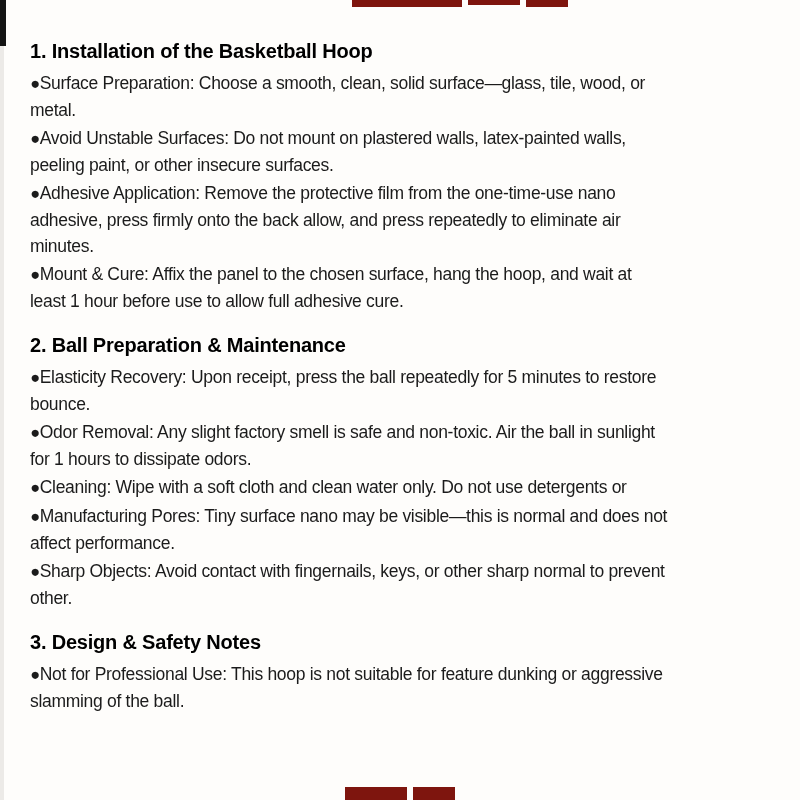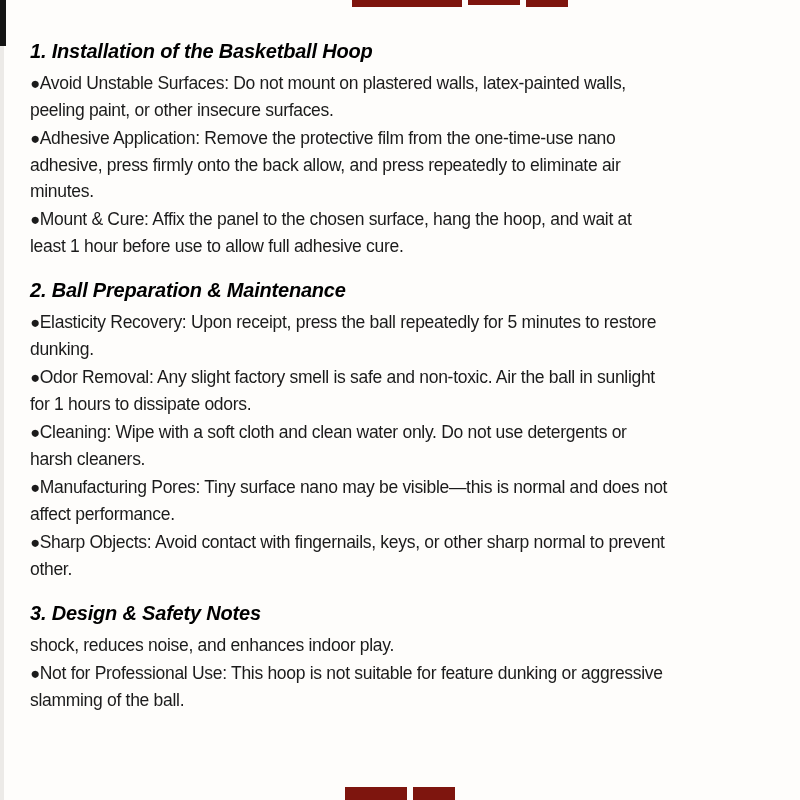--- a/index.html
+++ b/index.html
@@ -39,21 +39,20 @@
     width: 745px;
     padding-top: 38px;
   }
   .section-heading {
     font-size: 20px;
     line-height: 26px;
     font-weight: bold;
     color: #000;
     letter-spacing: -0.2px;
     margin: 18px 0 6px 0;
-    font-style: italic;
   }
   .section-heading.first { margin-top: 0; }
   .bullet {
     font-size: 17.5px;
     line-height: 26px;
     letter-spacing: -0.3px;
     margin: 0 0 2px 0;
   }
   .bullet .line { display: block; }
   .dot { font-size: 0.95em; }
@@ -67,20 +66,24 @@
 <div class="top-frag">
   <div class="seg s1"></div>
   <div class="seg s2"></div>
   <div class="seg s3"></div>
 </div>
 
 <div class="content">
 
   <div class="section-heading first">1. Installation of the Basketball Hoop</div>
 
+  <div class="bullet">
+    <span class="line"><span class="dot">●</span><span>Surface Preparation: Choose a smooth, clean, solid surface—glass, tile, wood, or</span></span>
+    <span class="line">metal.</span>
+  </div>
 
   <div class="bullet">
     <span class="line"><span class="dot">●</span><span>Avoid Unstable Surfaces: Do not mount on plastered walls, latex-painted walls,</span></span>
     <span class="line">peeling paint, or other insecure surfaces.</span>
   </div>
 
   <div class="bullet">
     <span class="line"><span class="dot">●</span><span>Adhesive Application: Remove the protective film from the one-time-use nano</span></span>
     <span class="line">adhesive, press firmly onto the back allow, and press repeatedly to eliminate air</span>
     <span class="line">minutes.</span>
@@ -88,47 +91,45 @@
 
   <div class="bullet">
     <span class="line"><span class="dot">●</span><span>Mount &amp; Cure: Affix the panel to the chosen surface, hang the hoop, and wait at</span></span>
     <span class="line">least 1 hour before use to allow full adhesive cure.</span>
   </div>
 
   <div class="section-heading">2. Ball Preparation &amp; Maintenance</div>
 
   <div class="bullet">
     <span class="line"><span class="dot">●</span><span>Elasticity Recovery: Upon receipt, press the ball repeatedly for 5 minutes to restore</span></span>
-    <span class="line">dunking.</span>
+    <span class="line">bounce.</span>
   </div>
 
   <div class="bullet">
     <span class="line"><span class="dot">●</span><span>Odor Removal: Any slight factory smell is safe and non-toxic. Air the ball in sunlight</span></span>
     <span class="line">for 1 hours to dissipate odors.</span>
   </div>
 
   <div class="bullet">
     <span class="line"><span class="dot">●</span><span>Cleaning: Wipe with a soft cloth and clean water only. Do not use detergents or</span></span>
-    <span class="line">harsh cleaners.</span>
   </div>
 
   <div class="bullet">
     <span class="line"><span class="dot">●</span><span>Manufacturing Pores: Tiny surface nano may be visible—this is normal and does not</span></span>
     <span class="line">affect performance.</span>
   </div>
 
   <div class="bullet">
     <span class="line"><span class="dot">●</span><span>Sharp Objects: Avoid contact with fingernails, keys, or other sharp normal to prevent</span></span>
     <span class="line">other.</span>
   </div>
 
   <div class="section-heading">3. Design &amp; Safety Notes</div>
 
   <div class="bullet">
-    <span class="line">shock, reduces noise, and enhances indoor play.</span>
   </div>
 
   <div class="bullet">
     <span class="line"><span class="dot">●</span><span>Not for Professional Use: This hoop is not suitable for feature dunking or aggressive</span></span>
     <span class="line">slamming of the ball.</span>
   </div>
 
 </div>
 
 <div class="bottom-frag">

